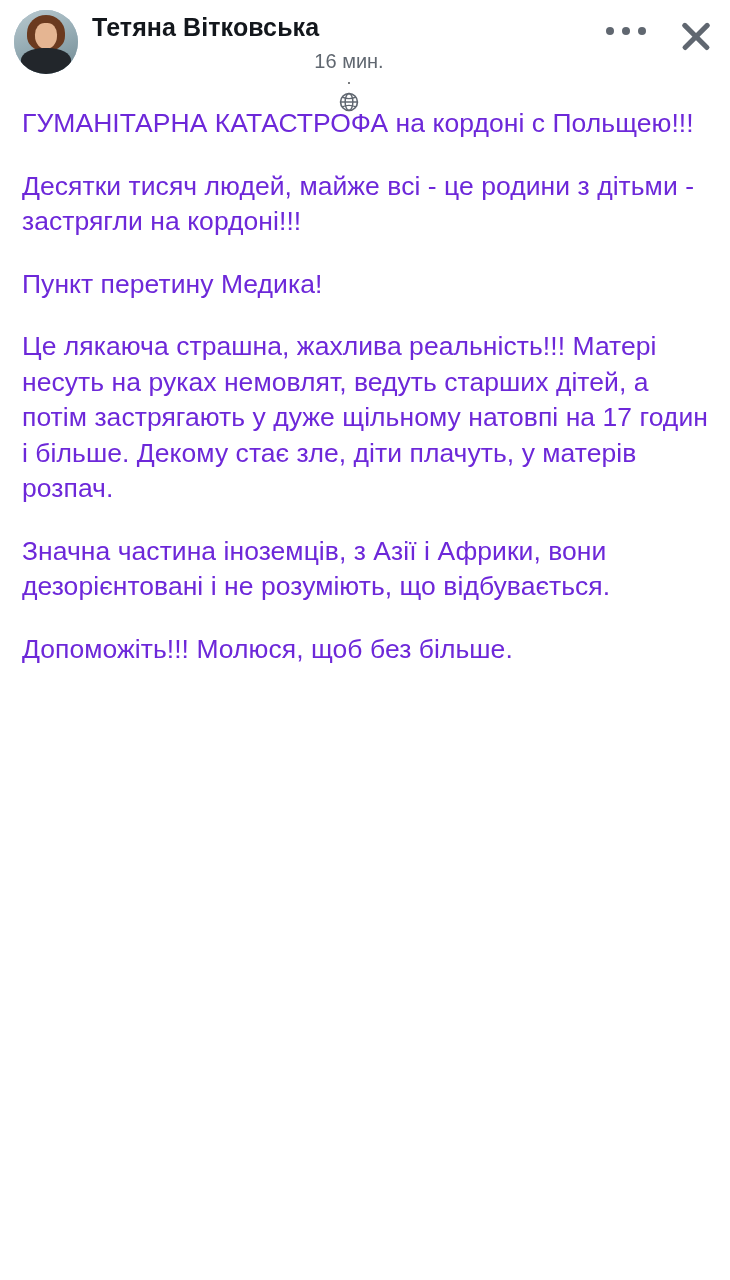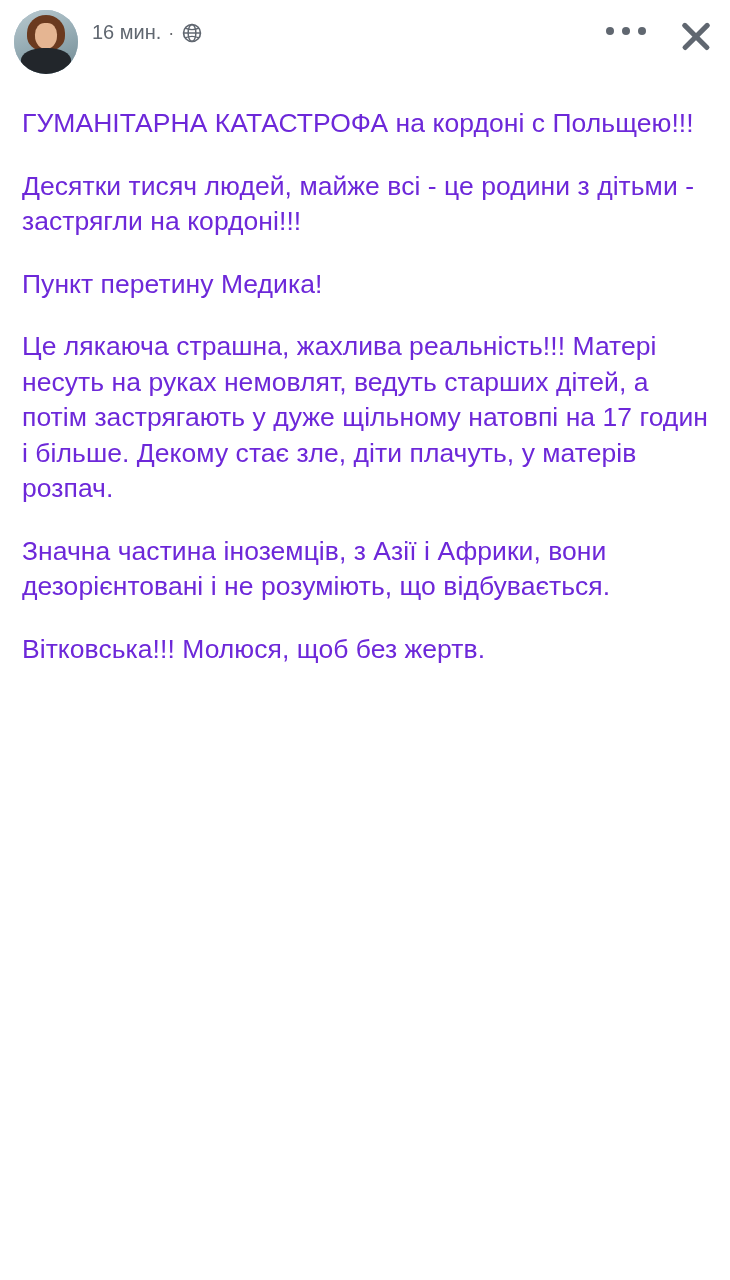--- a/index.html
+++ b/index.html
@@ -82,20 +82,21 @@
     color: #13171c;
     line-height: 1.15;
     letter-spacing: 0.1px;
   }
   .meta {
     display: flex;
     align-items: center;
     margin-top: 8px;
     font-size: 20px;
     color: #606770;
+    flex-direction: column;
   }
   .meta .time { white-space: nowrap; }
   .meta .dot {
     margin: 0 7px;
     font-size: 18px;
     line-height: 1;
     color: #65676b;
   }
   .globe-icon {
     width: 22px;
@@ -166,20 +167,21 @@
   <div class="post-header">
 
     <div class="avatar">
       <div class="bg"></div>
       <div class="hair"></div>
       <div class="face"></div>
       <div class="body"></div>
     </div>
 
     <div class="header-text">
+      <div class="author">Тетяна Вітковська</div>
       <div class="meta">
         <span class="time">16 мин.</span>
         <span class="dot">·</span>
         <span class="globe-icon">
           <svg viewBox="0 0 24 24" width="22" height="22" aria-hidden="true">
             <circle cx="12" cy="12" r="9.2" fill="none" stroke="#606770" stroke-width="1.8"></circle>
             <ellipse cx="12" cy="12" rx="4.2" ry="9.2" fill="none" stroke="#606770" stroke-width="1.6"></ellipse>
             <line x1="2.8" y1="12" x2="21.2" y2="12" stroke="#606770" stroke-width="1.6"></line>
             <path d="M4.6 6.6 Q12 10 19.4 6.6" fill="none" stroke="#606770" stroke-width="1.4"></path>
             <path d="M4.6 17.4 Q12 14 19.4 17.4" fill="none" stroke="#606770" stroke-width="1.4"></path>
@@ -197,16 +199,16 @@
       <div class="close-icon"></div>
     </div>
   </div>
 
   <div class="post-body">
     <p>ГУМАНІТАРНА КАТАСТРОФА на кордоні с Польщею!!!</p>
     <p>Десятки тисяч людей, майже всі - це родини з дітьми - застрягли на кордоні!!!</p>
     <p>Пункт перетину Медика!</p>
     <p>Це лякаюча страшна, жахлива реальність!!! Матері несуть на руках немовлят, ведуть старших дітей, а потім застрягають у дуже щільному натовпі на 17 годин і більше. Декому стає зле, діти плачуть, у матерів розпач.</p>
     <p>Значна частина іноземців, з Азії і Африки, вони дезорієнтовані і не розуміють, що відбувається.</p>
-    <p>Вітковська!!! Молюся, щоб без жертв.</p>
+    <p>Допоможіть!!! Молюся, щоб без більше.</p>
   </div>
 
 </div>
 
 </body></html>

